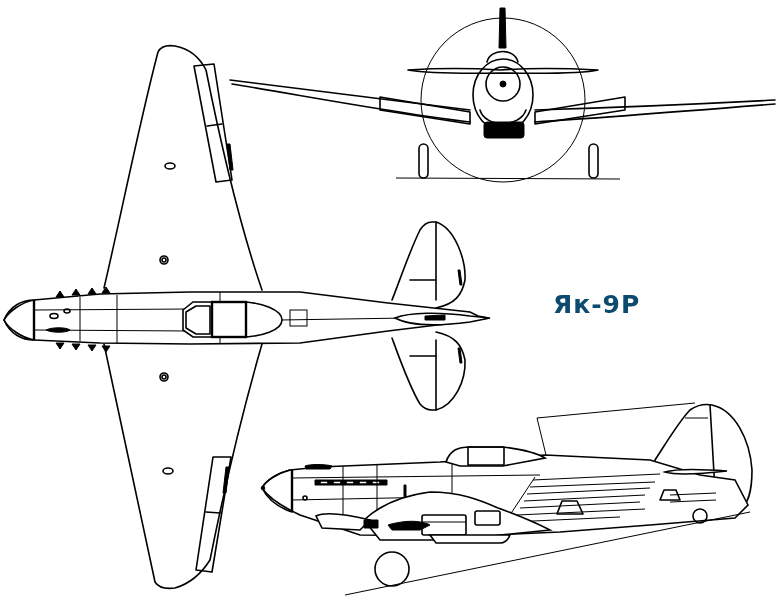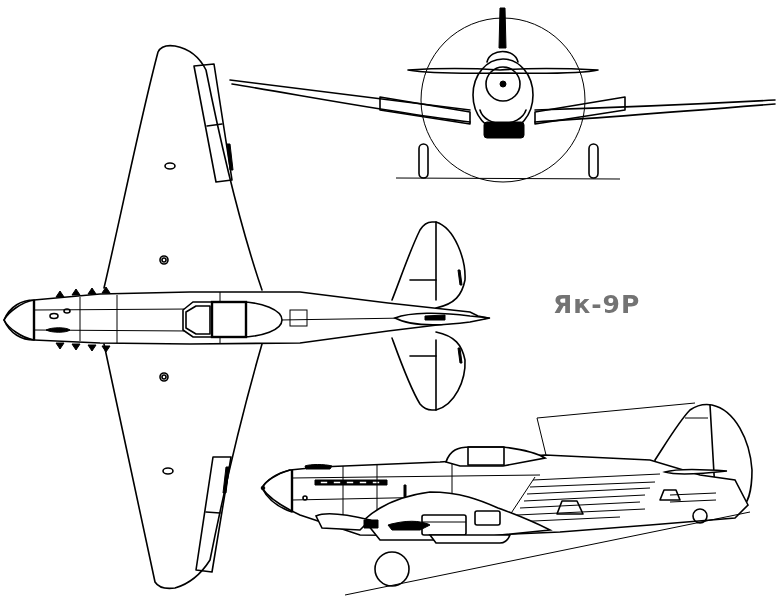--- a/index.html
+++ b/index.html
@@ -3,21 +3,21 @@
 <meta charset="utf-8">
 <style>
   html, body { margin: 0; padding: 0; background: #ffffff; }
   body { width: 780px; height: 599px; overflow: hidden; position: relative; font-family: "DejaVu Sans", sans-serif; }
   #drawing { position: absolute; left: 0; top: 0; width: 780px; height: 599px; }
   .ln { fill: none; stroke: #000; stroke-width: 1.6; stroke-linejoin: round; stroke-linecap: round; }
   .thin { fill: none; stroke: #000; stroke-width: 1; }
   .thick { fill: none; stroke: #000; stroke-width: 2.4; }
   .fillw { fill: #fff; stroke: #000; stroke-width: 1.6; }
   .fillb { fill: #000; stroke: #000; stroke-width: 1; }
-  #label { position: absolute; left: 553px; top: 290px; font-family: "DejaVu Sans", sans-serif; font-weight: bold; font-size: 25px; color: #737373; letter-spacing: 1px; }
+  #label { position: absolute; left: 553px; top: 290px; font-family: "DejaVu Sans", sans-serif; font-weight: bold; font-size: 25px; color: #0c4a6e; letter-spacing: 1px; }
 </style>
 </head>
 <body>
 
 <svg id="drawing" viewBox="0 0 780 599" xmlns="http://www.w3.org/2000/svg">
 
   <g>
 
     <circle class="thin" cx="503" cy="100" r="82"></circle>
 

